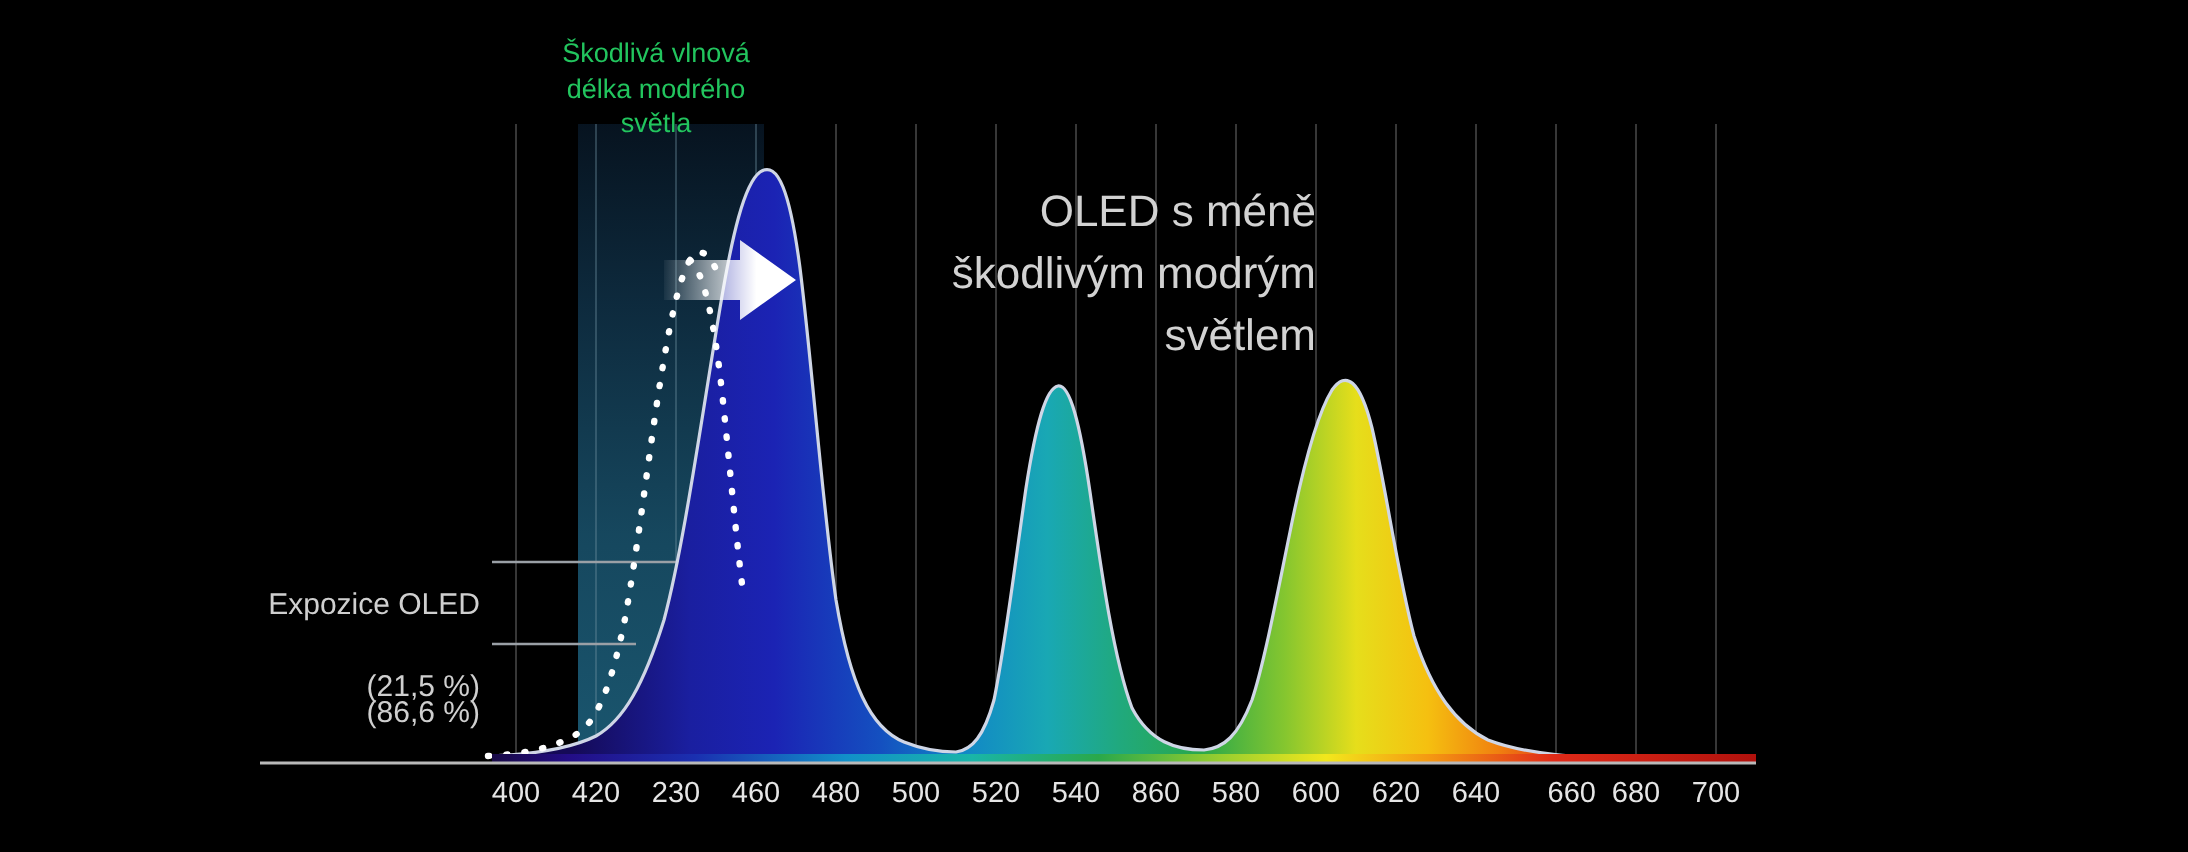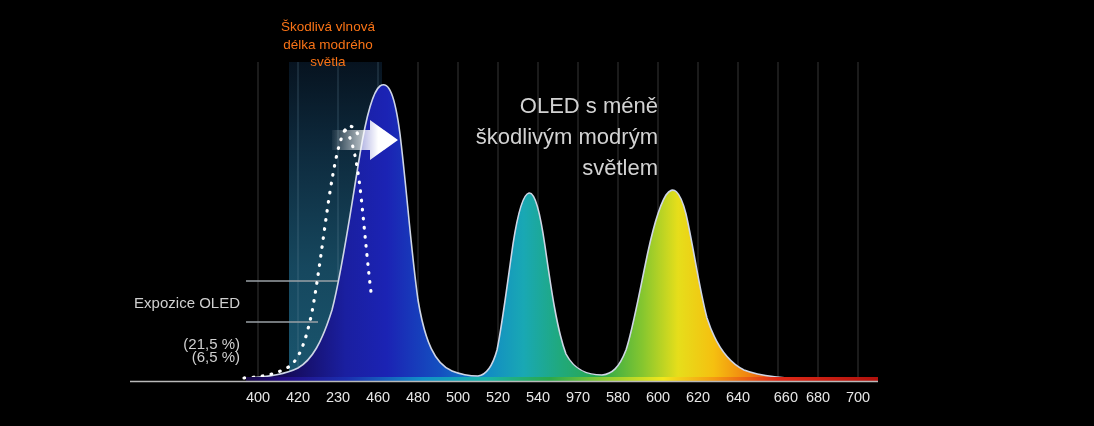--- a/index.html
+++ b/index.html
@@ -9,21 +9,21 @@
     background:#000;color:#d8d8d8;position:relative;
   }
   #stage{position:absolute;left:0;top:0;width:1094px;height:426px;}
   svg#chart{position:absolute;left:0;top:0;width:1094px;height:426px;display:block;}
 
   .lbl{position:absolute;white-space:pre;text-align:right;}
 
   
   #band-caption{
     left:258px;top:18px;width:140px;
-    text-align:center;color:#f97316;
+    text-align:center;color:#22c55e;
     font-size:13.5px;line-height:17.5px;
   }
   
   #oled-callout{
     left:408px;top:90px;width:250px;
     color:#d2d2d2;font-size:22px;line-height:31px;
   }
   
   .exp{
     text-align:right;color:#cfcfcf;font-size:15px;line-height:18px;
@@ -164,36 +164,36 @@
   <div class="lbl" id="band-caption">Škodlivá vlnová
 délka modrého
 světla</div>
 
   <div class="lbl" id="oled-callout">OLED s méně
 škodlivým modrým
 světlem</div>
 
   <div class="lbl exp" id="exp-oled">
     <div>Expozice OLED</div>
-    <div>(6,5 %)</div>
+    <div>(86,6 %)</div>
   </div>
   <div class="lbl exp" id="exp-lcd">
     <div>(21,5 %)</div>
   </div>
 
   <div id="xaxis">
       <div class="tick" style="left: 258px;">400</div>
       <div class="tick" style="left: 298px;">420</div>
       <div class="tick" style="left: 338px;">230</div>
       <div class="tick" style="left: 378px;">460</div>
       <div class="tick" style="left: 418px;">480</div>
       <div class="tick" style="left: 458px;">500</div>
       <div class="tick" style="left: 498px;">520</div>
       <div class="tick" style="left: 538px;">540</div>
-      <div class="tick" style="left: 578px;">970</div>
+      <div class="tick" style="left: 578px;">860</div>
       <div class="tick" style="left: 618px;">580</div>
       <div class="tick" style="left: 658px;">600</div>
       <div class="tick" style="left: 698px;">620</div>
       <div class="tick" style="left: 738px;">640</div>
       <div class="tick" style="left: 778px; text-align: right;">660</div>
       <div class="tick" style="left: 818px;">680</div>
       <div class="tick" style="left: 858px;">700</div>
     </div>
 
 </div>

